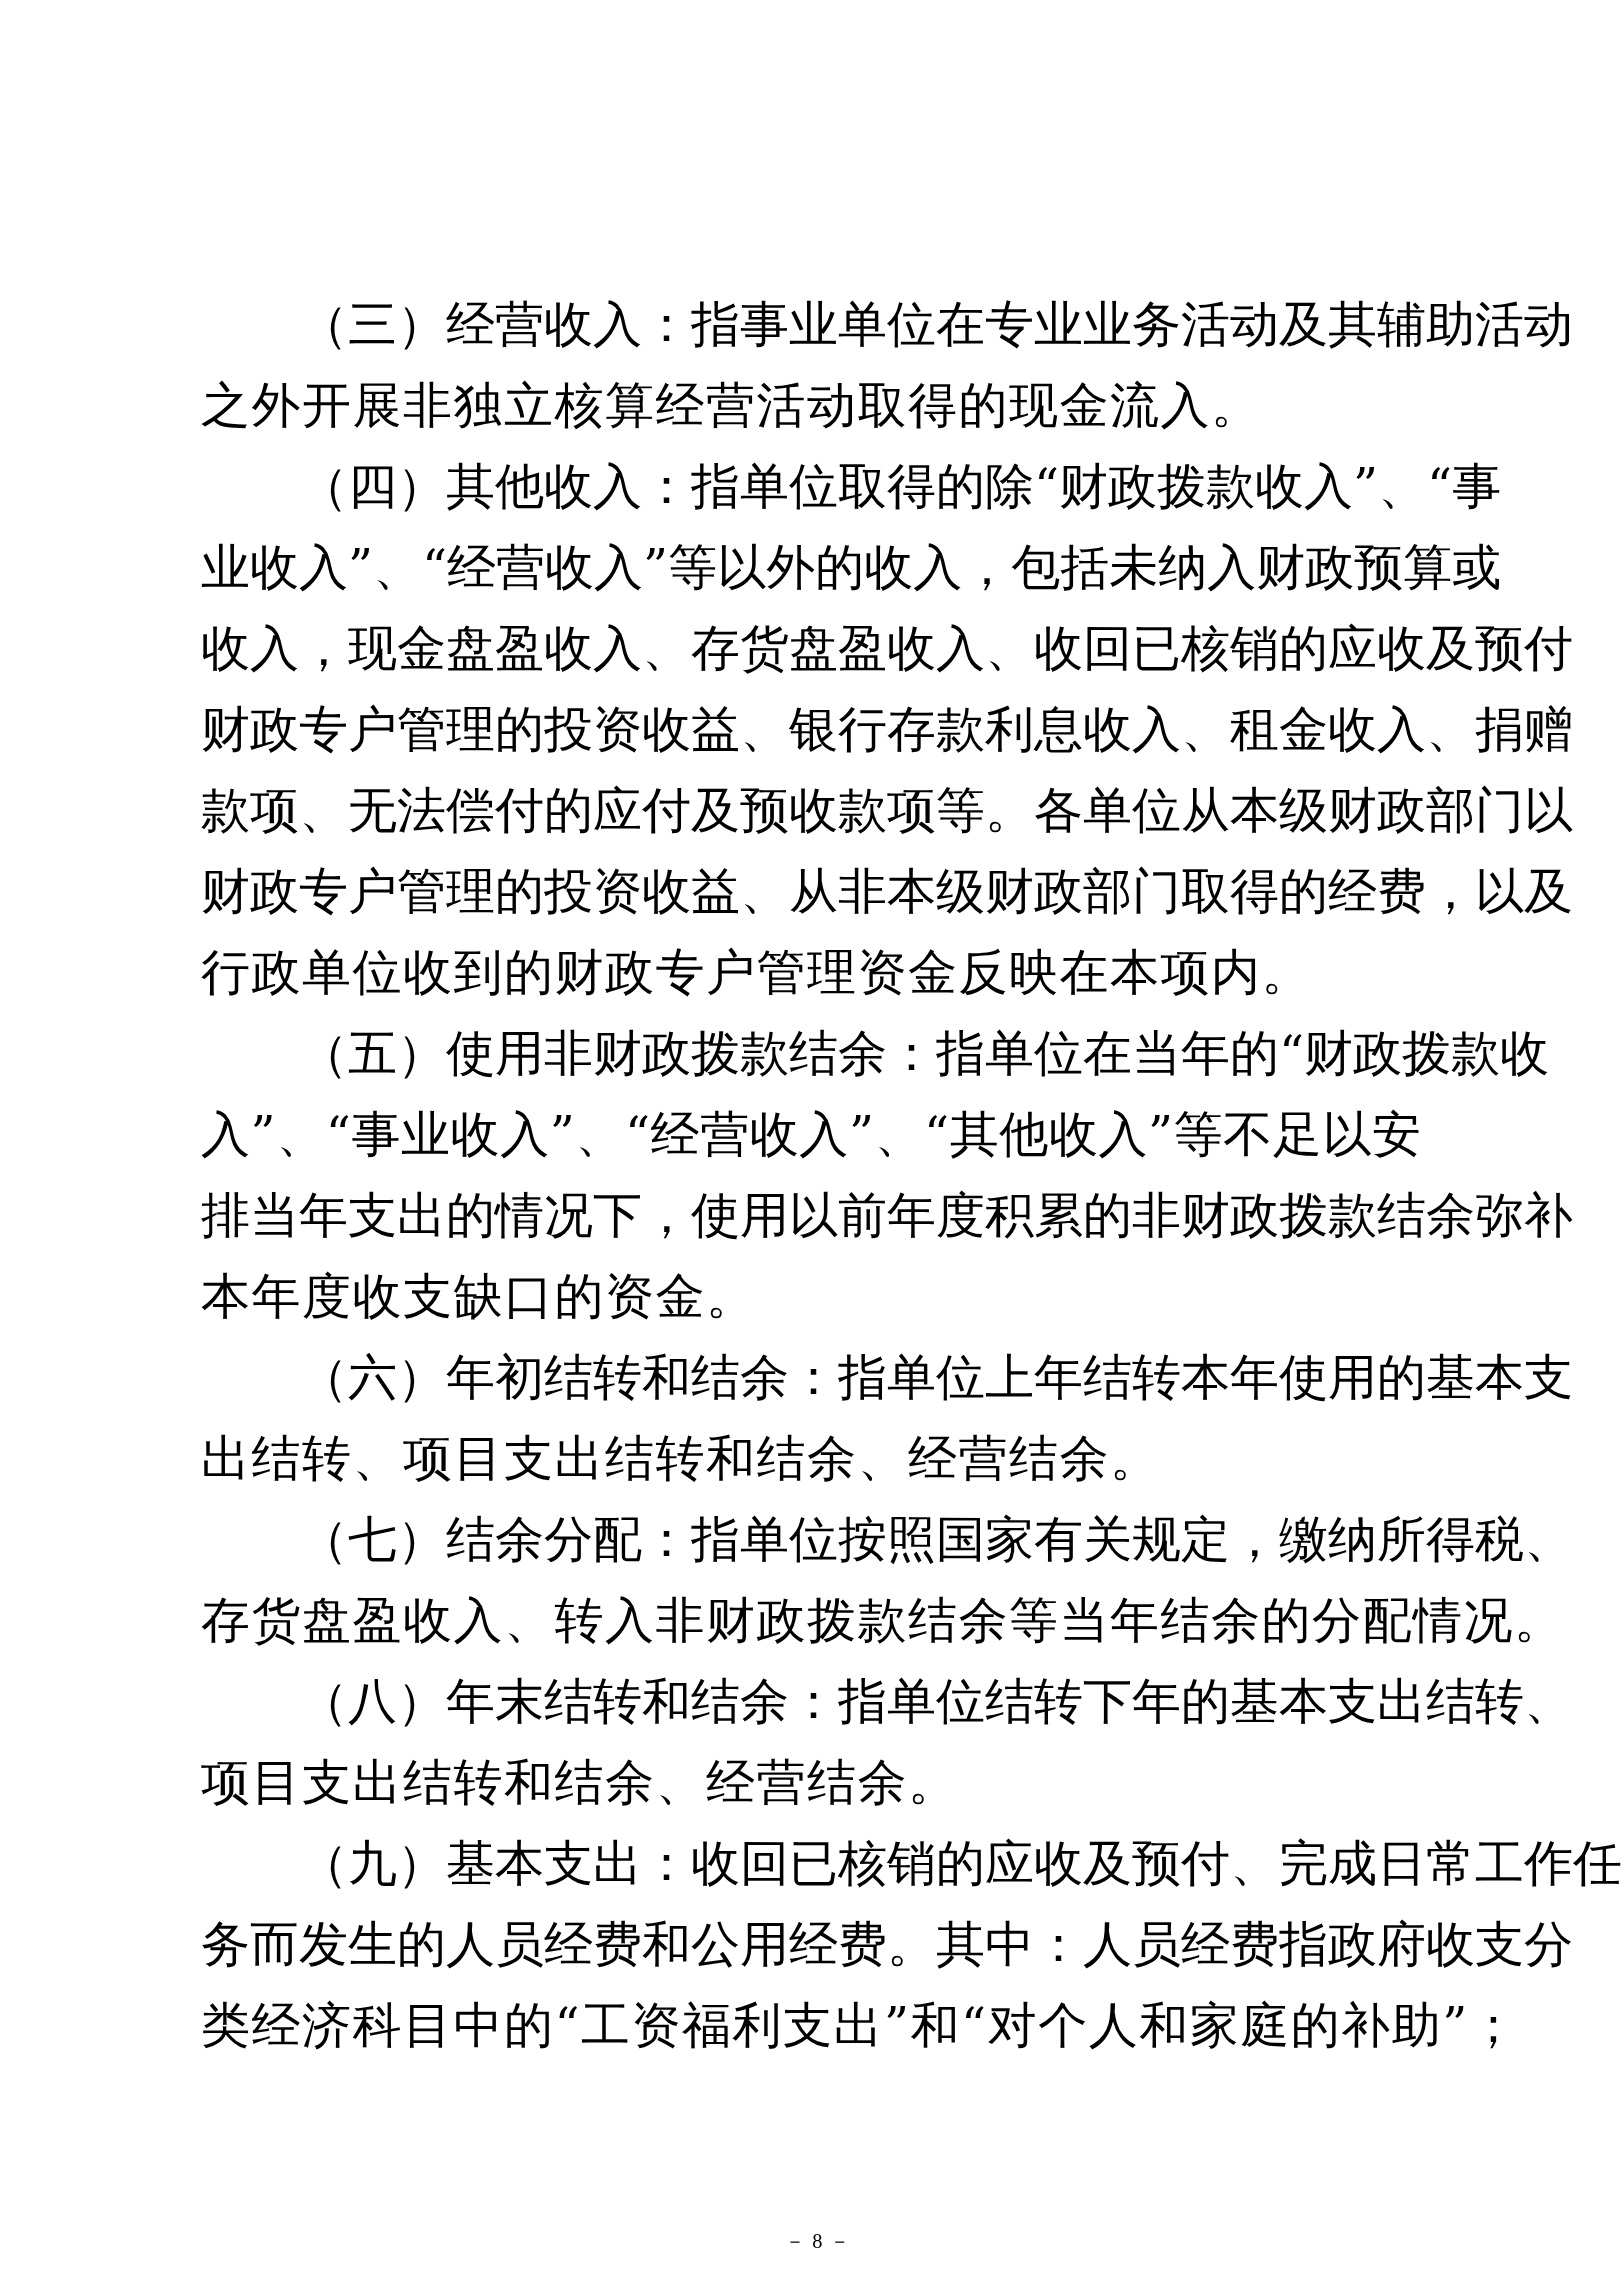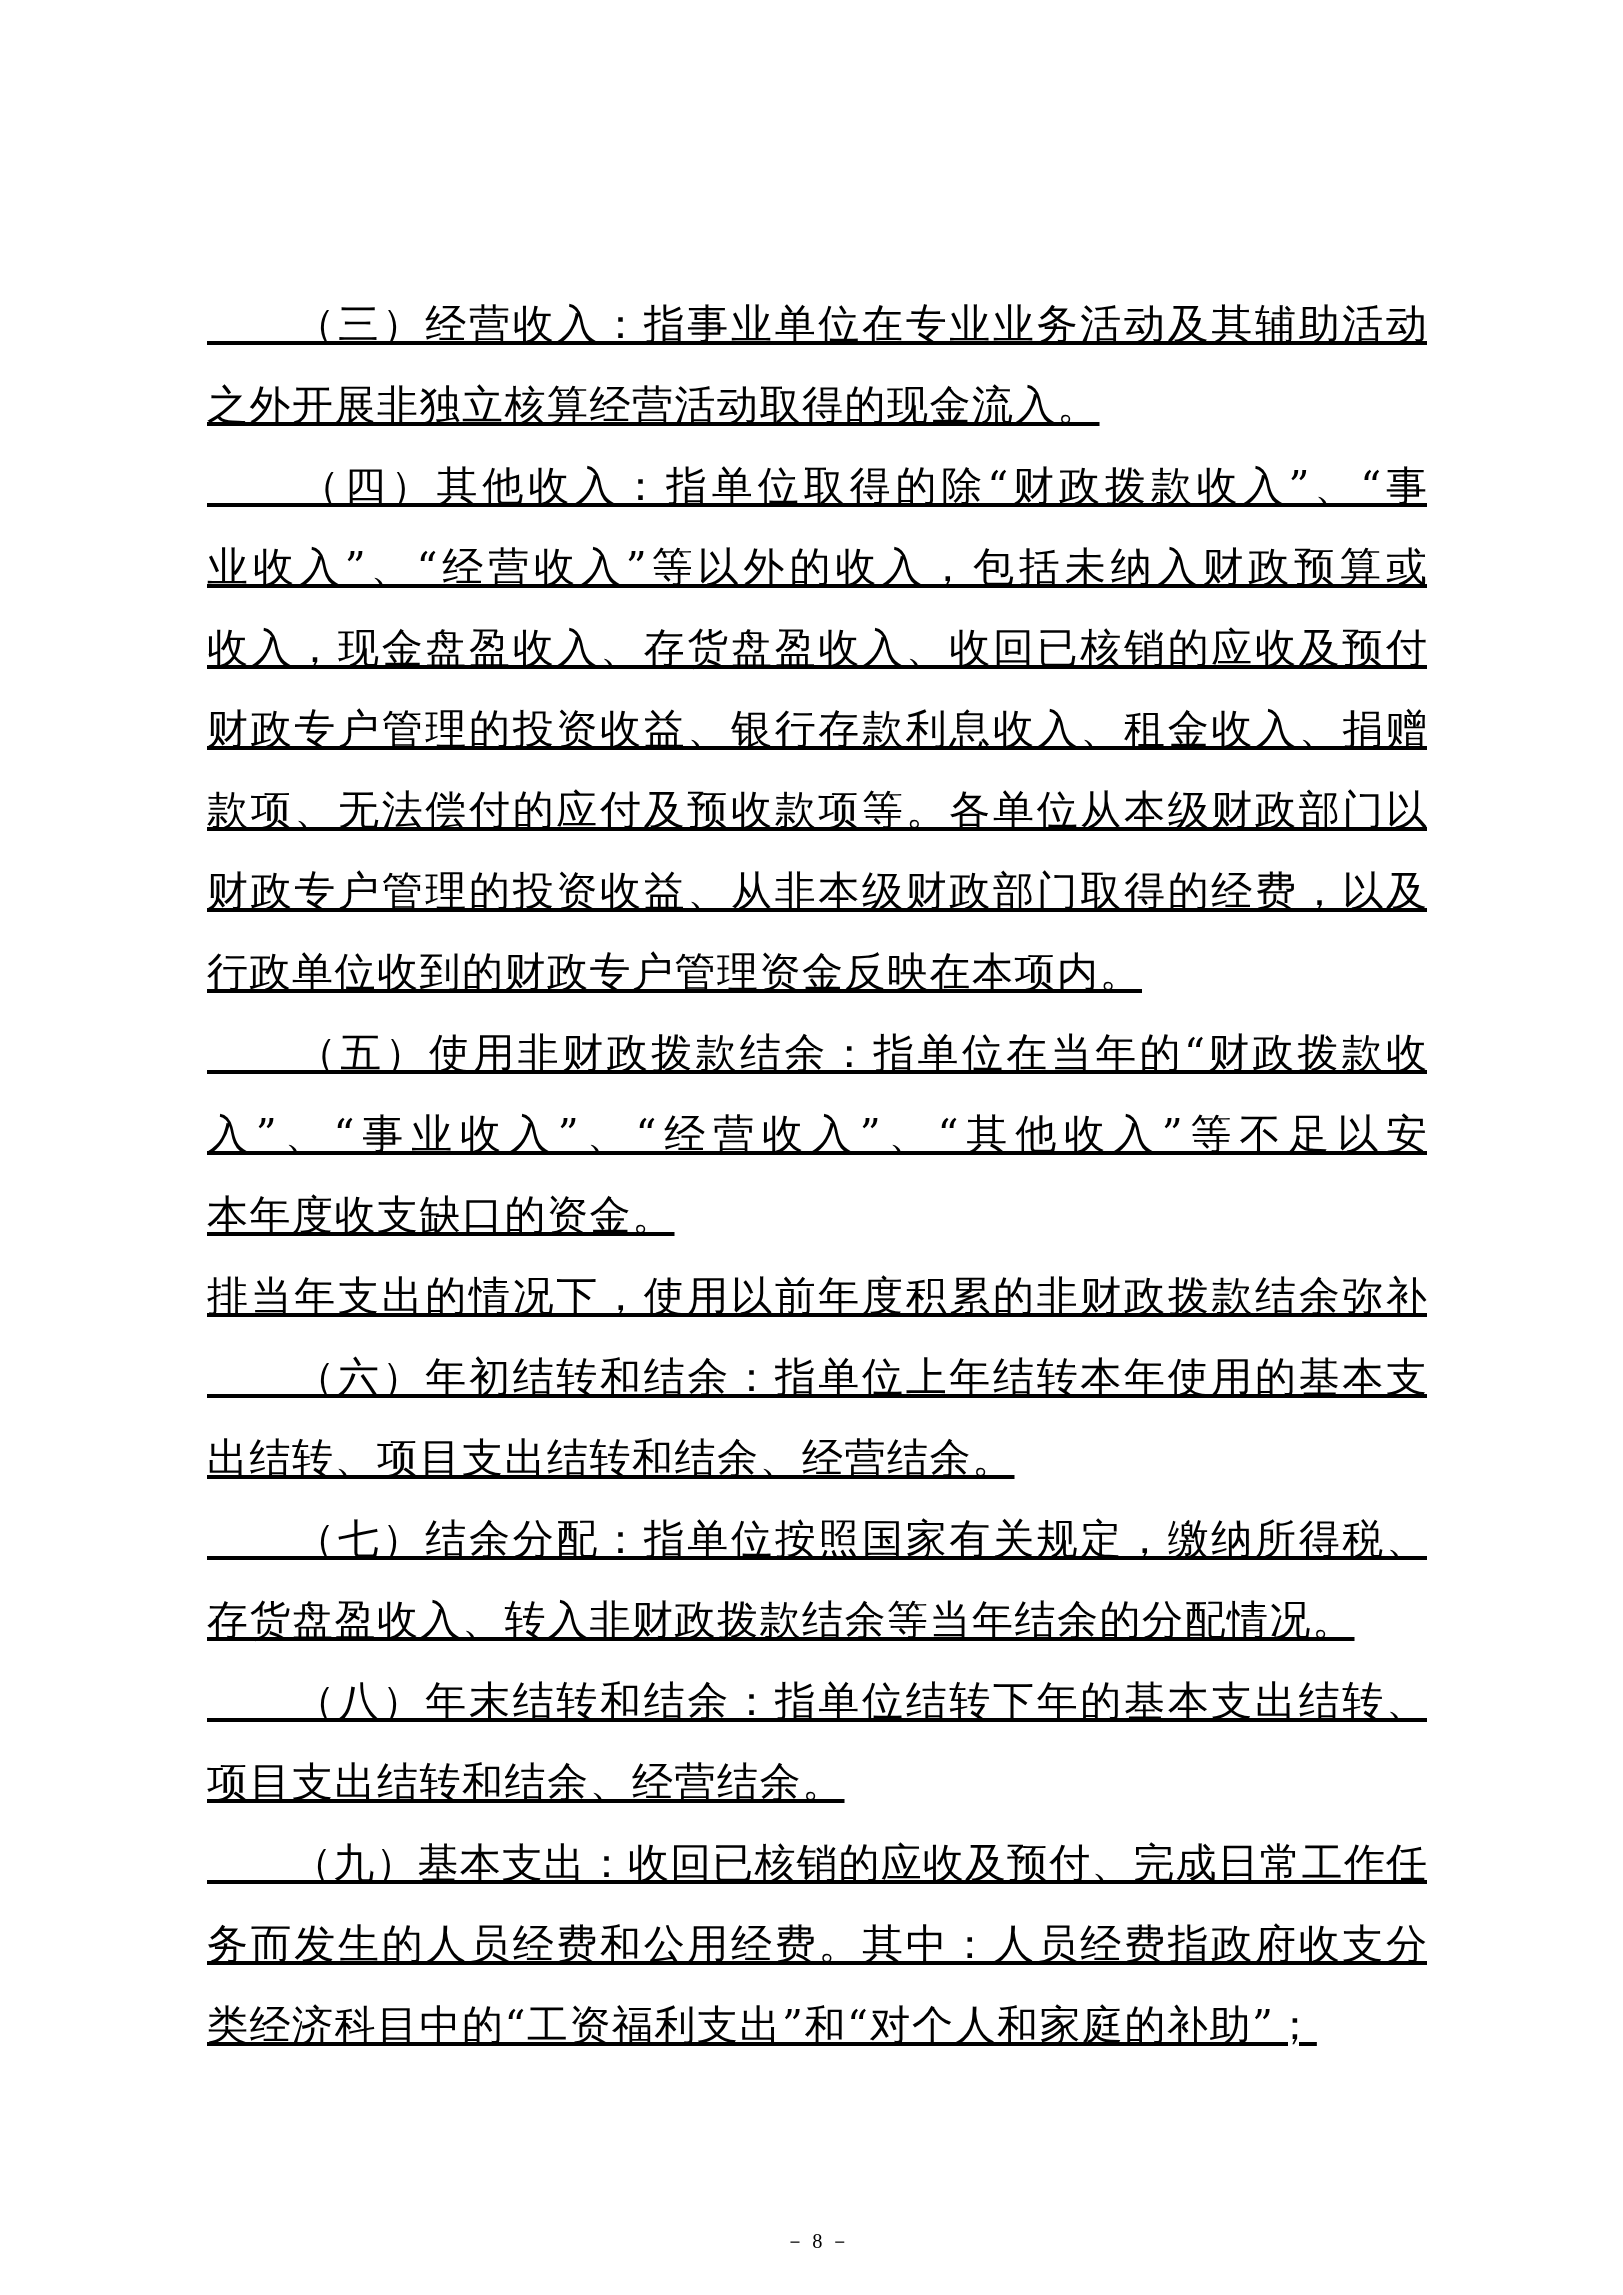--- a/index.html
+++ b/index.html
@@ -16,28 +16,27 @@
     }
     .page {
       position: absolute;
       left: 0; top: 0;
       width: 1623px;
       height: 2295px;
       background: #ffffff;
     }
     .body-text {
       position: absolute;
-      left: 207px;
+      left: 201px;
       top: 284px;
       width: 1220px;
       font-family: "DejaVu Serif", "Liberation Serif", serif;
-      font-size: 41px;
+      font-size: 49px;
       line-height: 81px;
       letter-spacing: 0;
-      text-decoration: underline;
     }
     .line {
       display: block;
       height: 81px;
       white-space: nowrap;
       text-align: justify;
       text-align-last: justify;
       text-justify: inter-character;
     }
     .line.last {
@@ -76,22 +75,22 @@
         <span class="line">业收入”、“经营收入”等以外的收入，包括未纳入财政预算或</span>
         <span class="line">收入，现金盘盈收入、存货盘盈收入、收回已核销的应收及预付</span>
         <span class="line">财政专户管理的投资收益、银行存款利息收入、租金收入、捐赠</span>
         <span class="line">款项、无法偿付的应付及预收款项等。各单位从本级财政部门以</span>
         <span class="line">财政专户管理的投资收益、从非本级财政部门取得的经费，以及</span>
         <span class="line last">行政单位收到的财政专户管理资金反映在本项内。</span>
       </div>
       <div class="paragraph">
         <span class="line first">　　（五）使用非财政拨款结余：指单位在当年的“财政拨款收</span>
         <span class="line">入”、“事业收入”、“经营收入”、“其他收入”等不足以安</span>
+        <span class="line">排当年支出的情况下，使用以前年度积累的非财政拨款结余弥补</span>
         <span class="line last">本年度收支缺口的资金。</span>
-        <span class="line">排当年支出的情况下，使用以前年度积累的非财政拨款结余弥补</span>
       </div>
       <div class="paragraph">
         <span class="line first">　　（六）年初结转和结余：指单位上年结转本年使用的基本支</span>
         <span class="line last">出结转、项目支出结转和结余、经营结余。</span>
       </div>
       <div class="paragraph">
         <span class="line first">　　（七）结余分配：指单位按照国家有关规定，缴纳所得税、</span>
         <span class="line last">存货盘盈收入、转入非财政拨款结余等当年结余的分配情况。</span>
       </div>
       <div class="paragraph">

